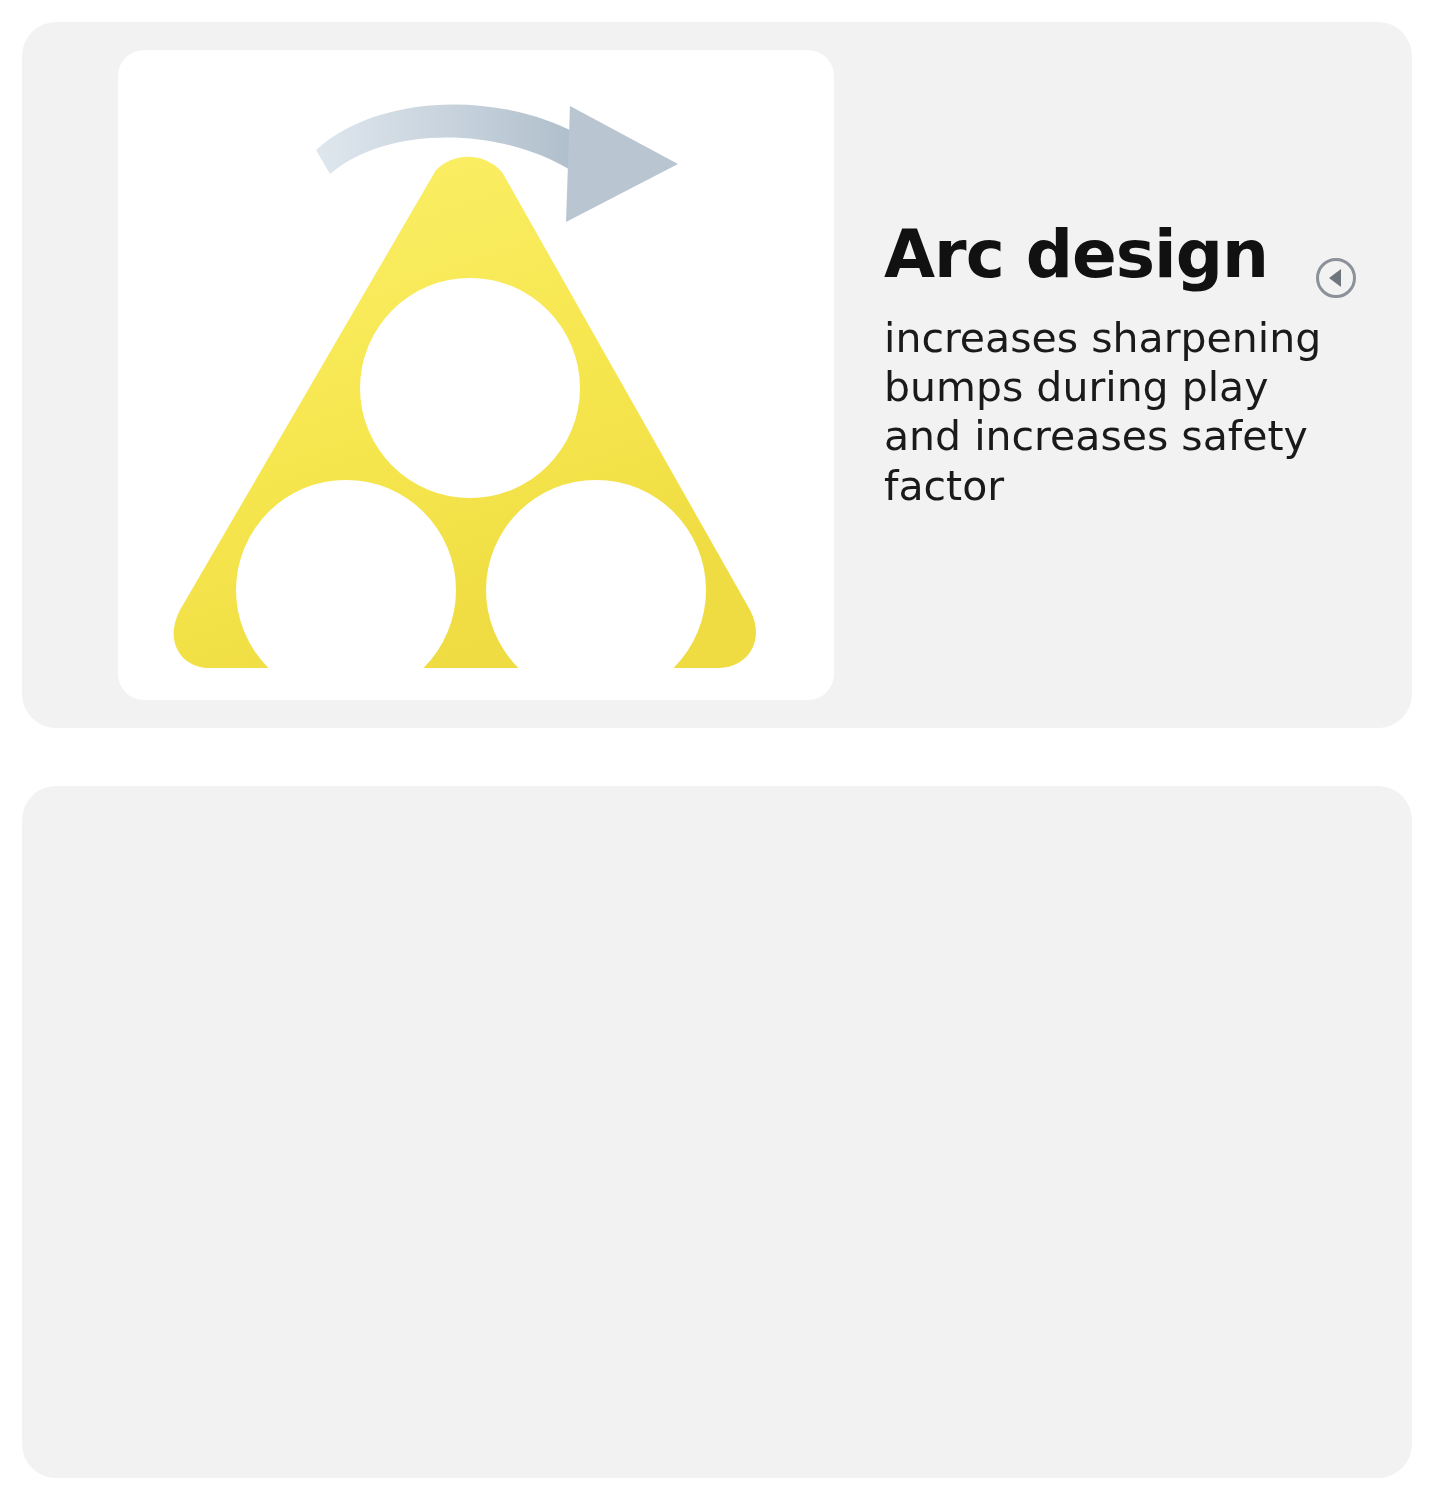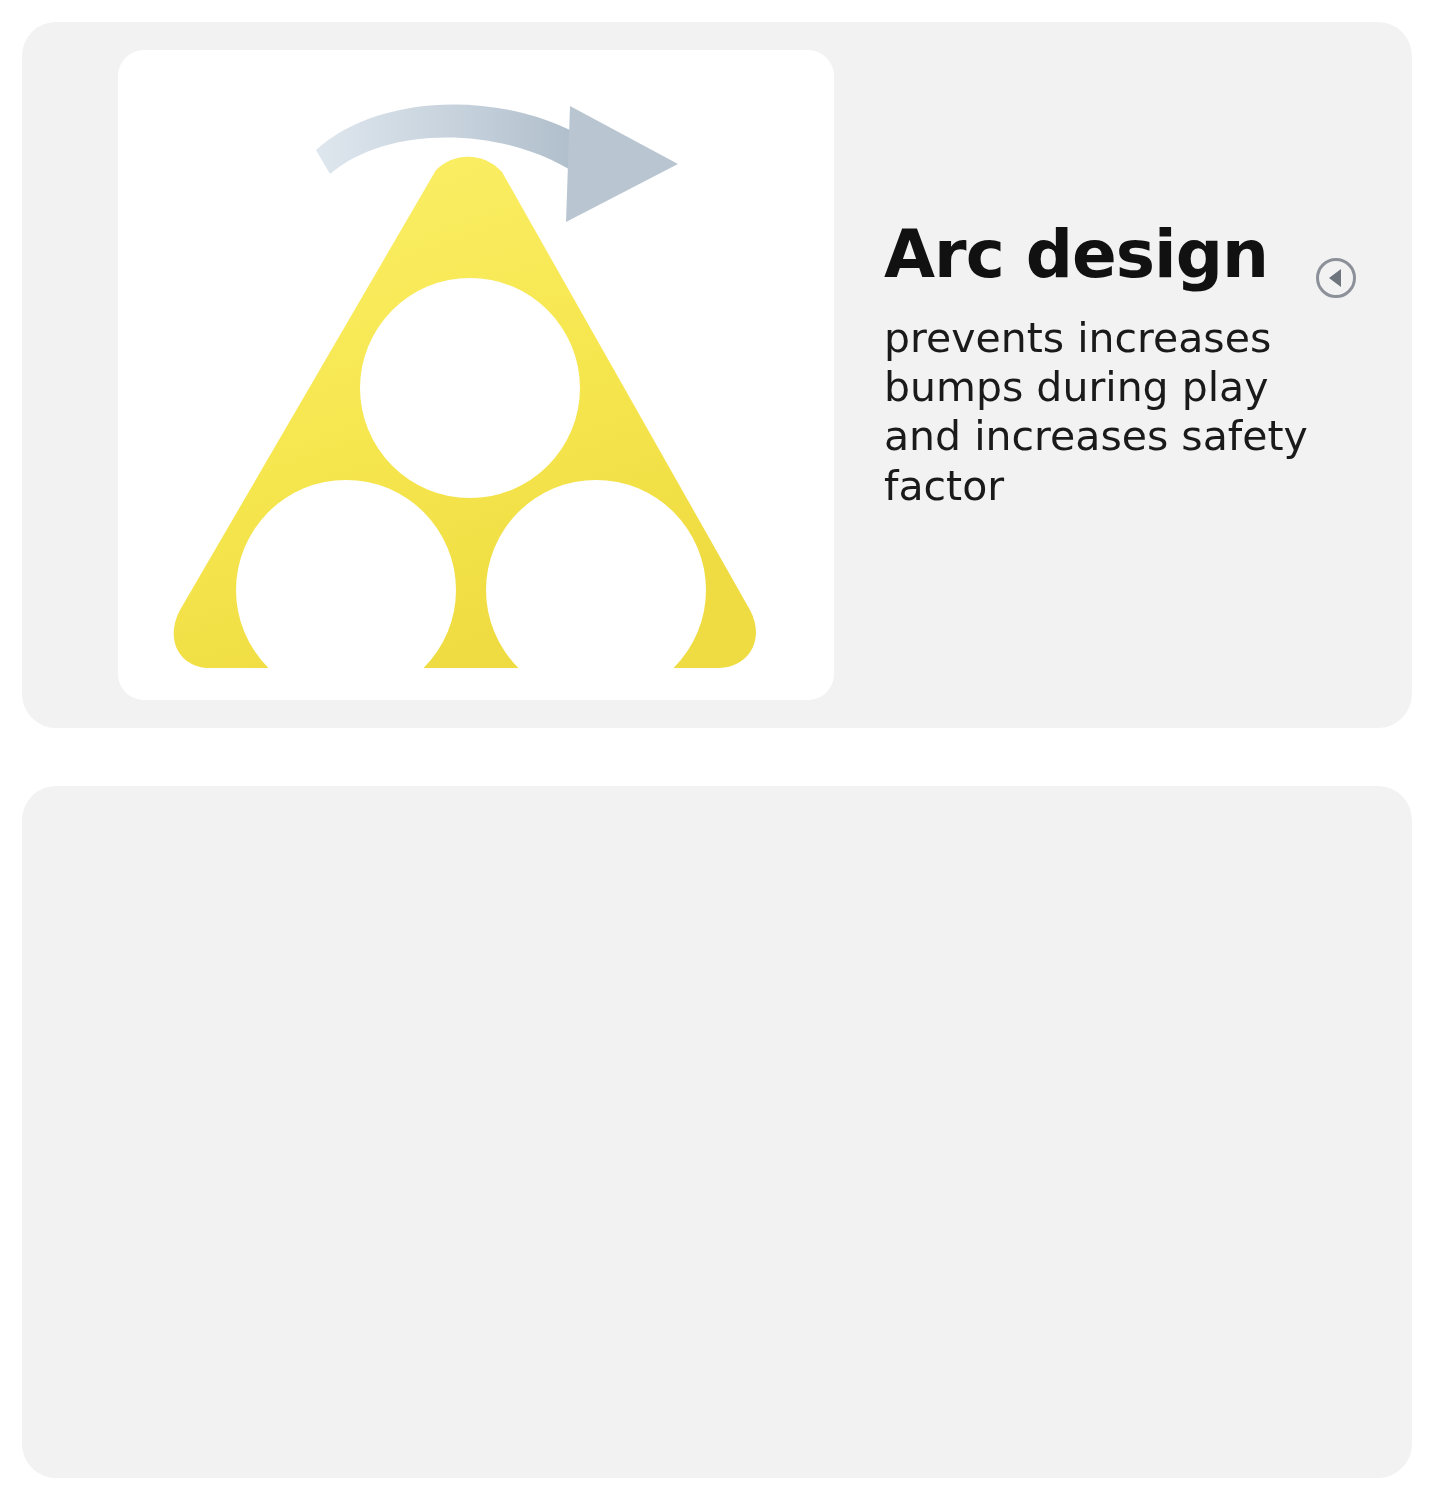--- a/index.html
+++ b/index.html
@@ -141,21 +141,21 @@
           <path d="M 318 120 C 336 102 366 102 384 122 L 632 560 C 648 590 630 618 600 618 L 92 618 C 62 618 46 590 62 560 Z" fill="url(#triGrad)"></path>
           <circle cx="352" cy="338" r="110" fill="#ffffff"></circle>
           <circle cx="228" cy="540" r="110" fill="#ffffff"></circle>
           <circle cx="478" cy="540" r="110" fill="#ffffff"></circle>
         </g>
       </svg>
     </div>
 
     <div id="arc-text">
       <div class="feature-title" id="arc-title">Arc design</div>
-      <div class="feature-body" id="arc-body">prevents increases bumps during play and increases safety factor</div>
+      <div class="feature-body" id="arc-body">increases sharpening bumps during play and increases safety factor</div>
     </div>
 
     <div class="marker" id="arc-marker">
       <span class="tri-left"></span>
     </div>
 
   </div>
 
   <div class="panel" id="panel-colorful">
 

